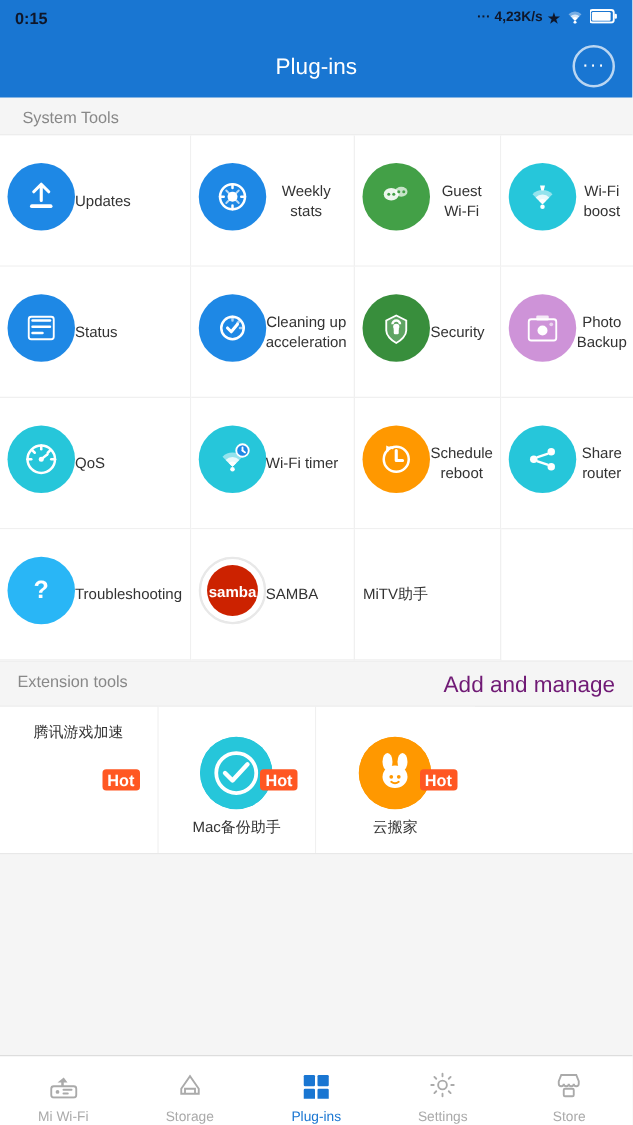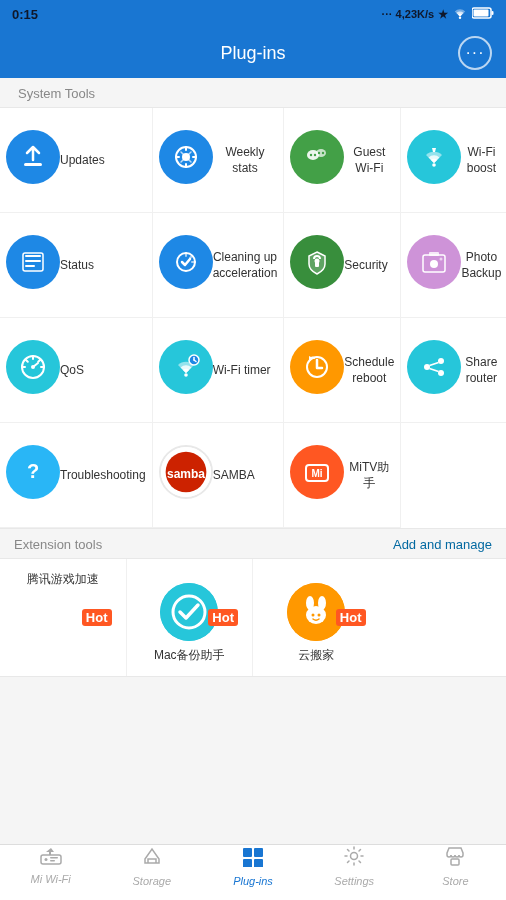--- a/index.html
+++ b/index.html
@@ -115,21 +115,21 @@
     }
 
     
     .ext-header {
       display: flex;
       justify-content: space-between;
       padding: 8px 14px 6px;
       background: #f5f5f5;
     }
     .ext-label { font-size: 13px; color: #888; }
-    .ext-manage { font-size: 13px; color: #0369a1; }
+    .ext-manage { font-size: 18px; color: #701a75; }
 
     .ext-grid {
       display: grid;
       grid-template-columns: repeat(4, 1fr);
       background: white;
       border-top: 1px solid #e8e8e8;
       border-bottom: 1px solid #e8e8e8;
     }
 
     .ext-item {
@@ -181,22 +181,21 @@
     
     .bottom-nav {
       position: absolute;
       bottom: 0;
       left: 0;
       width: 506px;
       height: 56px;
       background: white;
       border-top: 1px solid #ddd;
       display: flex;
-      align-items: flex-start;
-      font-style: italic;
+      align-items: flex-end;
     }
     .nav-item {
       flex: 1;
       display: flex;
       flex-direction: column;
       align-items: center;
       justify-content: center;
       cursor: pointer;
       gap: 3px;
     }
@@ -447,26 +446,20 @@
           <circle cx="27" cy="27" r="27" fill="white"></circle>
 
           <circle cx="27" cy="27" r="22" fill="#cc2200"></circle>
           <text x="27" y="33" text-anchor="middle" font-size="13" font-weight="bold" fill="white" font-family="Arial">samba</text>
         </svg>
       </div>
       <span class="grid-label">SAMBA</span>
     </div>
 
     <div class="grid-item">
-      <div class="grid-icon icon-mitv">
-        <svg class="svg-icon" viewBox="0 0 30 30" fill="white">
-          <rect x="4" y="8" width="22" height="16" rx="3" fill="none" stroke="white" stroke-width="2"></rect>
-          <text x="15" y="20" text-anchor="middle" font-size="10" font-weight="bold" fill="white">Mi</text>
-        </svg>
-      </div>
       <span class="grid-label">MiTV助手</span>
     </div>
 
     <div class="grid-item" style="visibility:hidden;"></div>
 
   </div>
 
   <div class="ext-header">
     <span class="ext-label">Extension tools</span>
     <span class="ext-manage">Add and manage</span>

